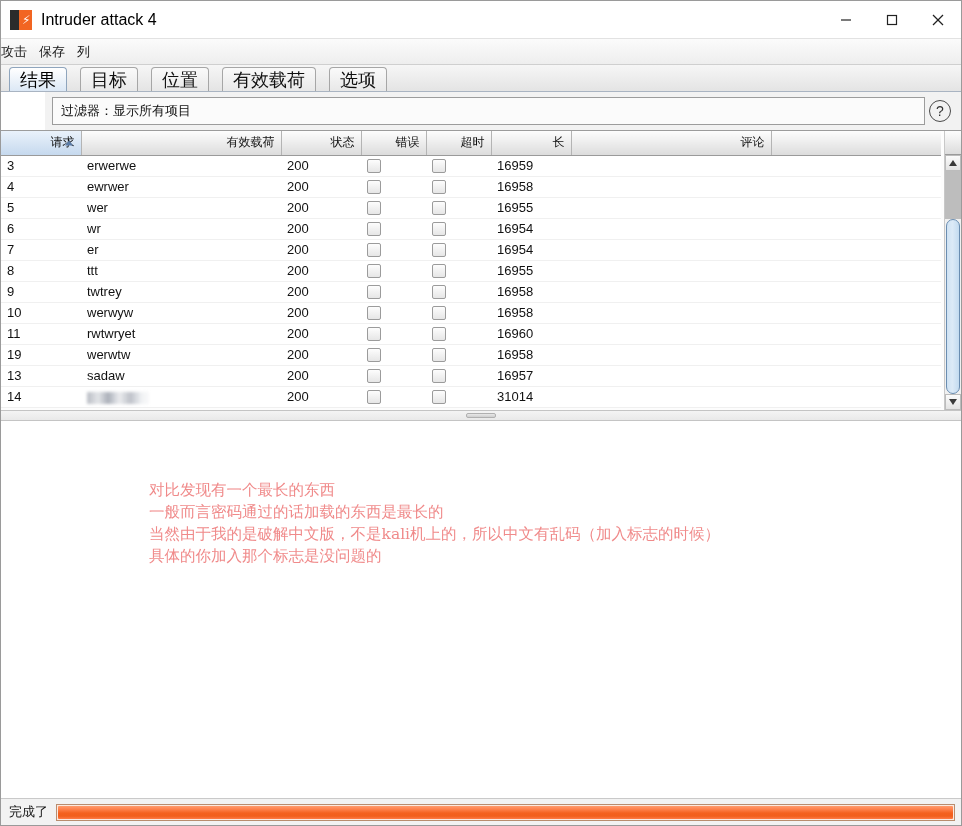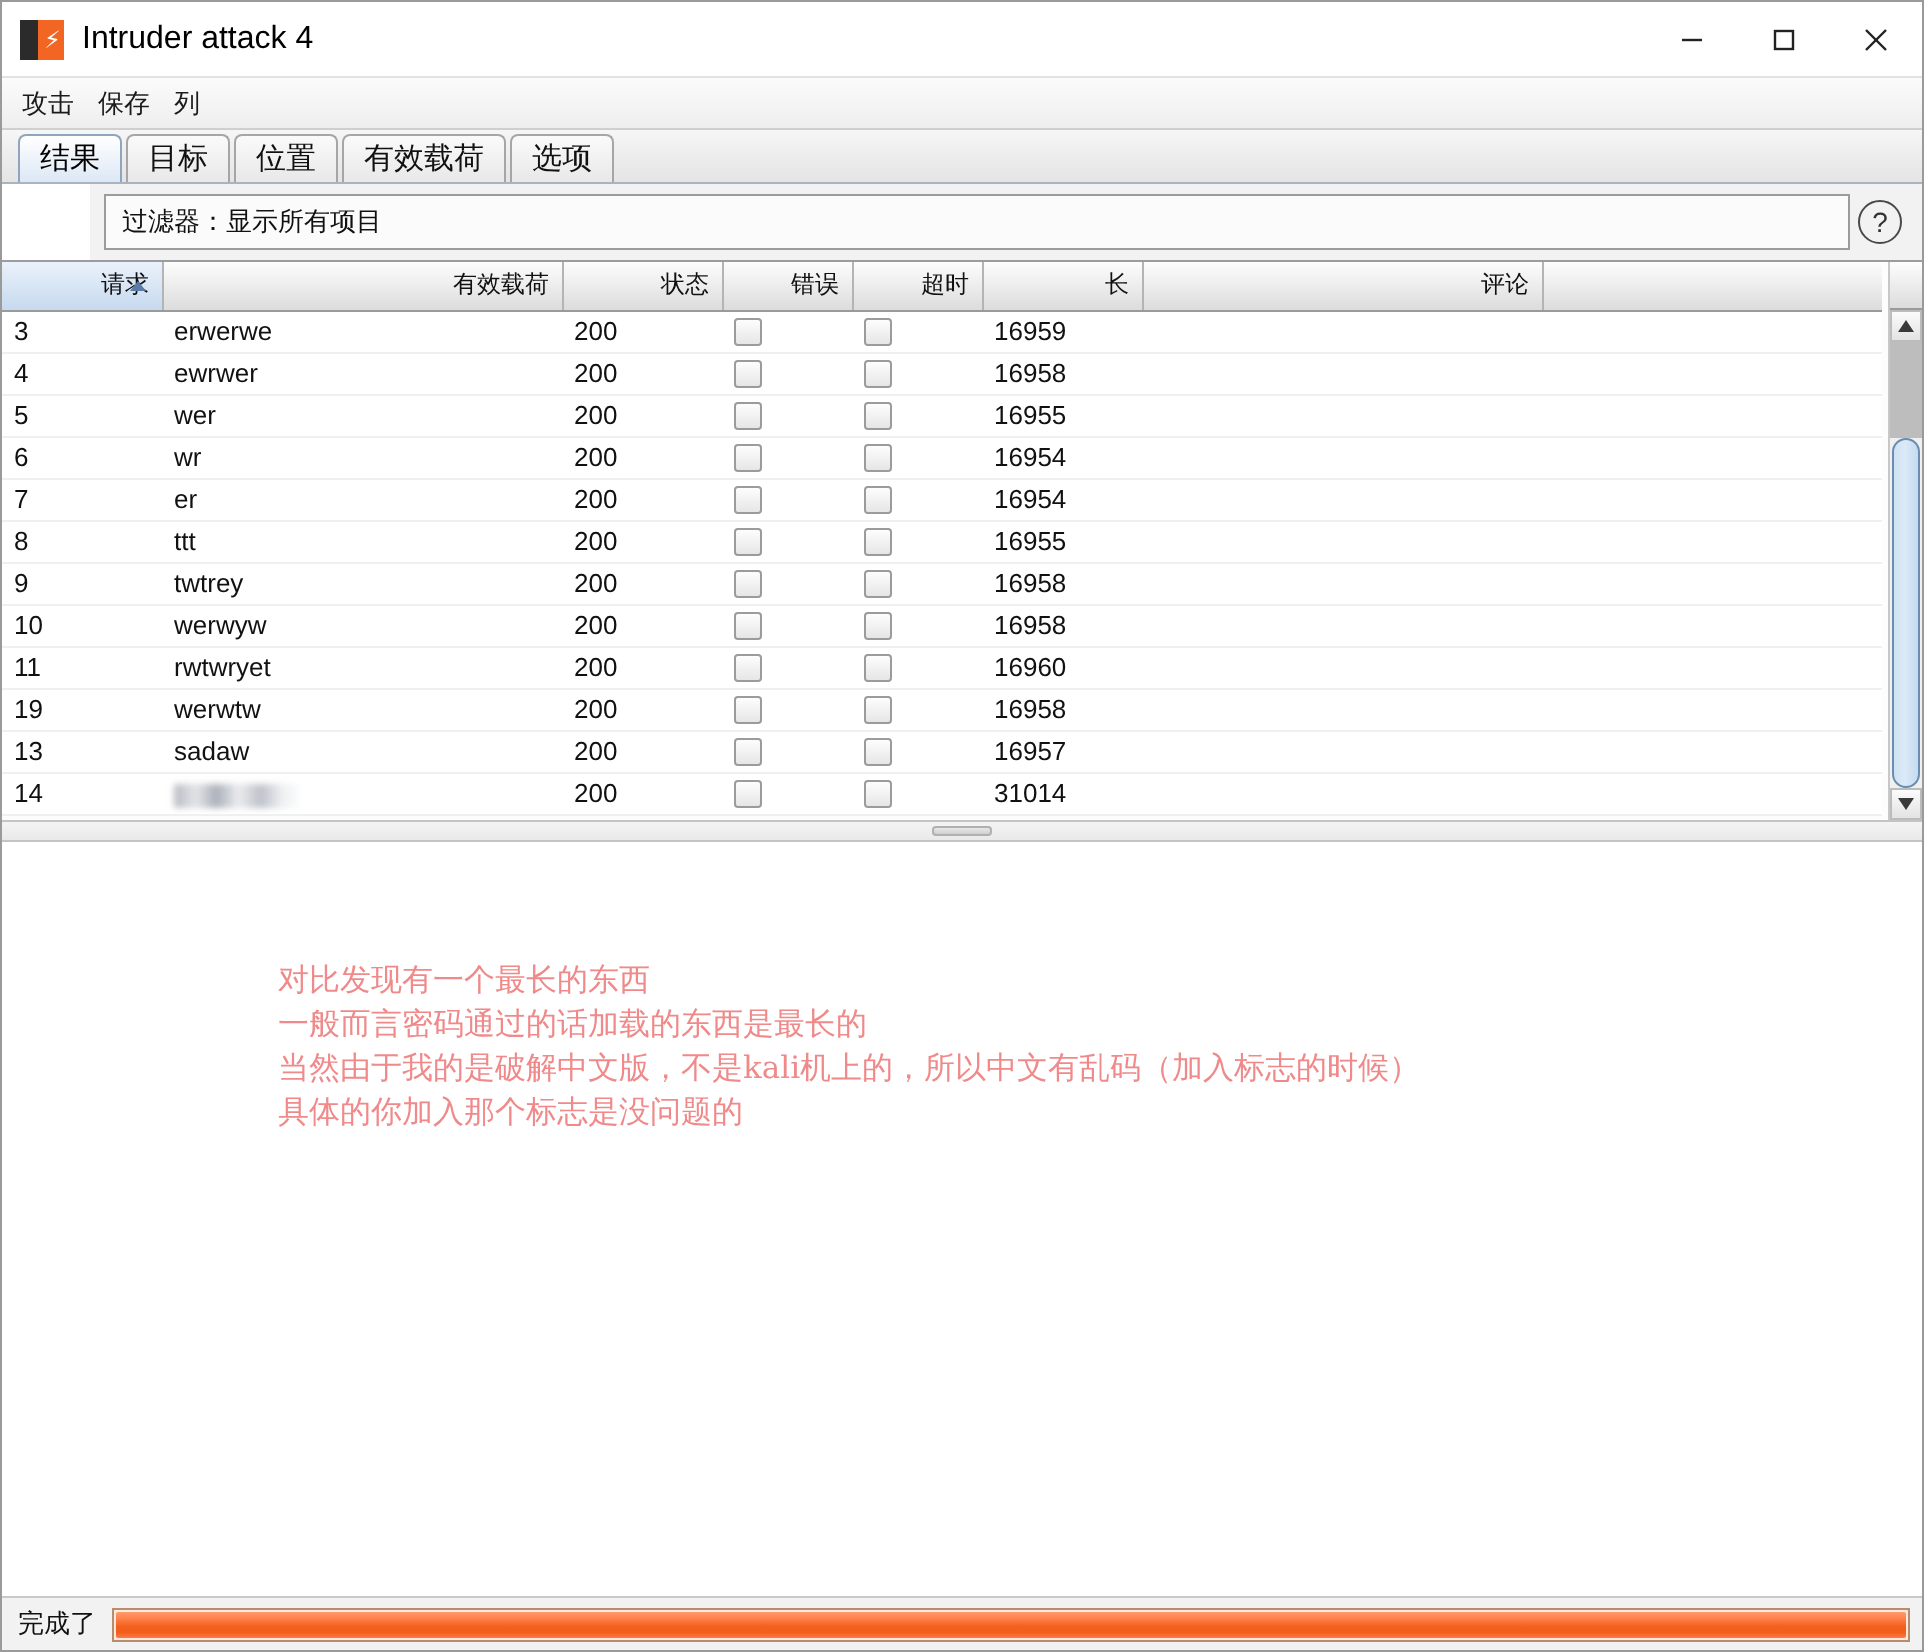--- a/index.html
+++ b/index.html
@@ -77,21 +77,20 @@
   .winbtn svg { display: block; }
 
   
   .menubar {
     height: 26px;
     min-height: 26px;
     background: linear-gradient(to bottom, #fbfbfb 0%, #eeeeee 100%);
     border-bottom: 1px solid #cfcfcf;
     display: flex;
     align-items: center;
-    padding-left: 10px;
   }
   .menuitem {
     font-size: 13px;
     color: #1a1a1a;
     padding: 2px 7px 2px 0;
     margin-right: 5px;
     white-space: nowrap;
     cursor: default;
   }
 
@@ -104,28 +103,28 @@
     align-items: flex-end;
     padding-left: 8px;
     position: relative;
     border-bottom: 1px solid #a9b4c2;
   }
   .tab {
     height: 24px;
     padding: 0 10px;
     display: flex;
     align-items: center;
-    font-size: 15px;
+    font-size: 18px;
     color: #111;
     background: linear-gradient(to bottom, #fafafa 0%, #e8e8e8 100%);
     border: 1px solid #a6a6a6;
     border-bottom: none;
     border-top-left-radius: 4px;
     border-top-right-radius: 4px;
-    margin-right: 2px;
+    margin-right: 13px;
     white-space: nowrap;
     cursor: default;
     position: relative;
   }
   .tab.active {
     background: linear-gradient(to bottom, #ffffff 0%, #dce8f5 100%);
     border-color: #8fa5bd;
     z-index: 2;
     color: #000;
   }
@@ -337,21 +336,21 @@
 
   
   .lowerpanel {
     flex: 1 1 auto;
     background: #ffffff;
     position: relative;
     overflow: hidden;
   }
   .annotation {
     position: absolute;
-    left: 138px;
+    left: 148px;
     top: 58px;
     color: #f08a8a;
     font-family: "DejaVu Serif", "Liberation Serif", serif;
     font-size: 15.5px;
     line-height: 22px;
     white-space: nowrap;
   }
   .annotation div { white-space: nowrap; }
 
   

